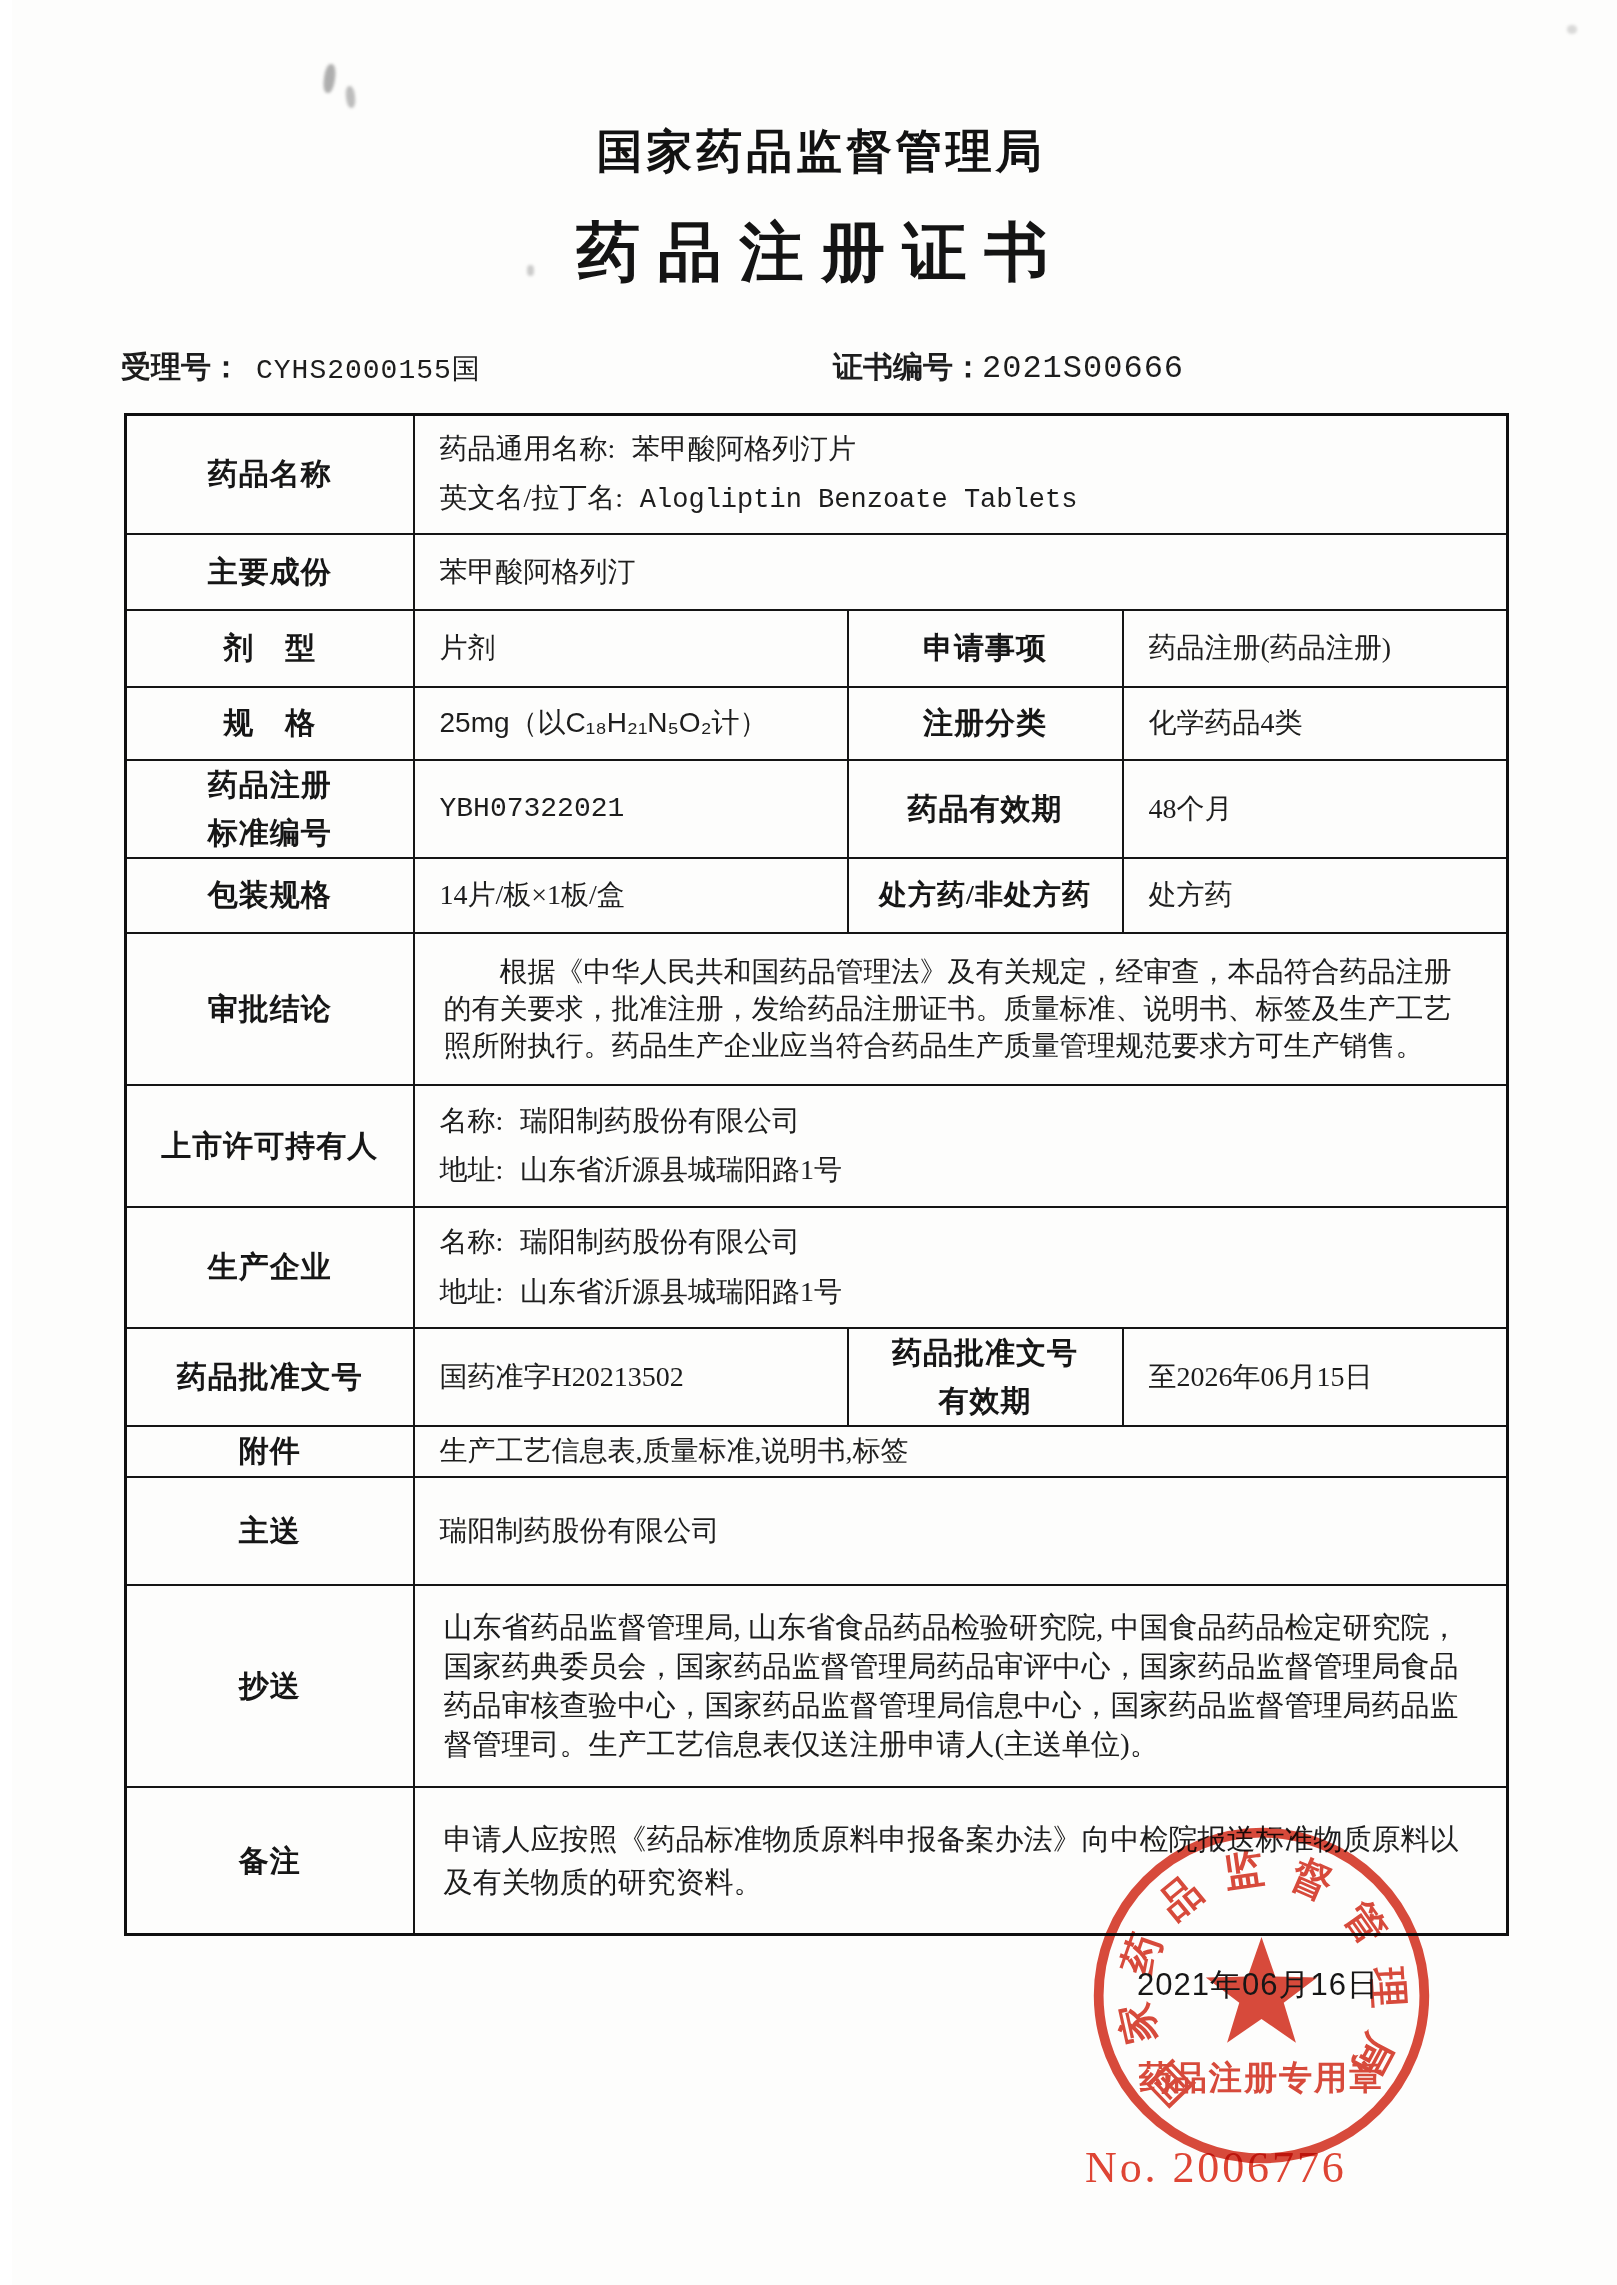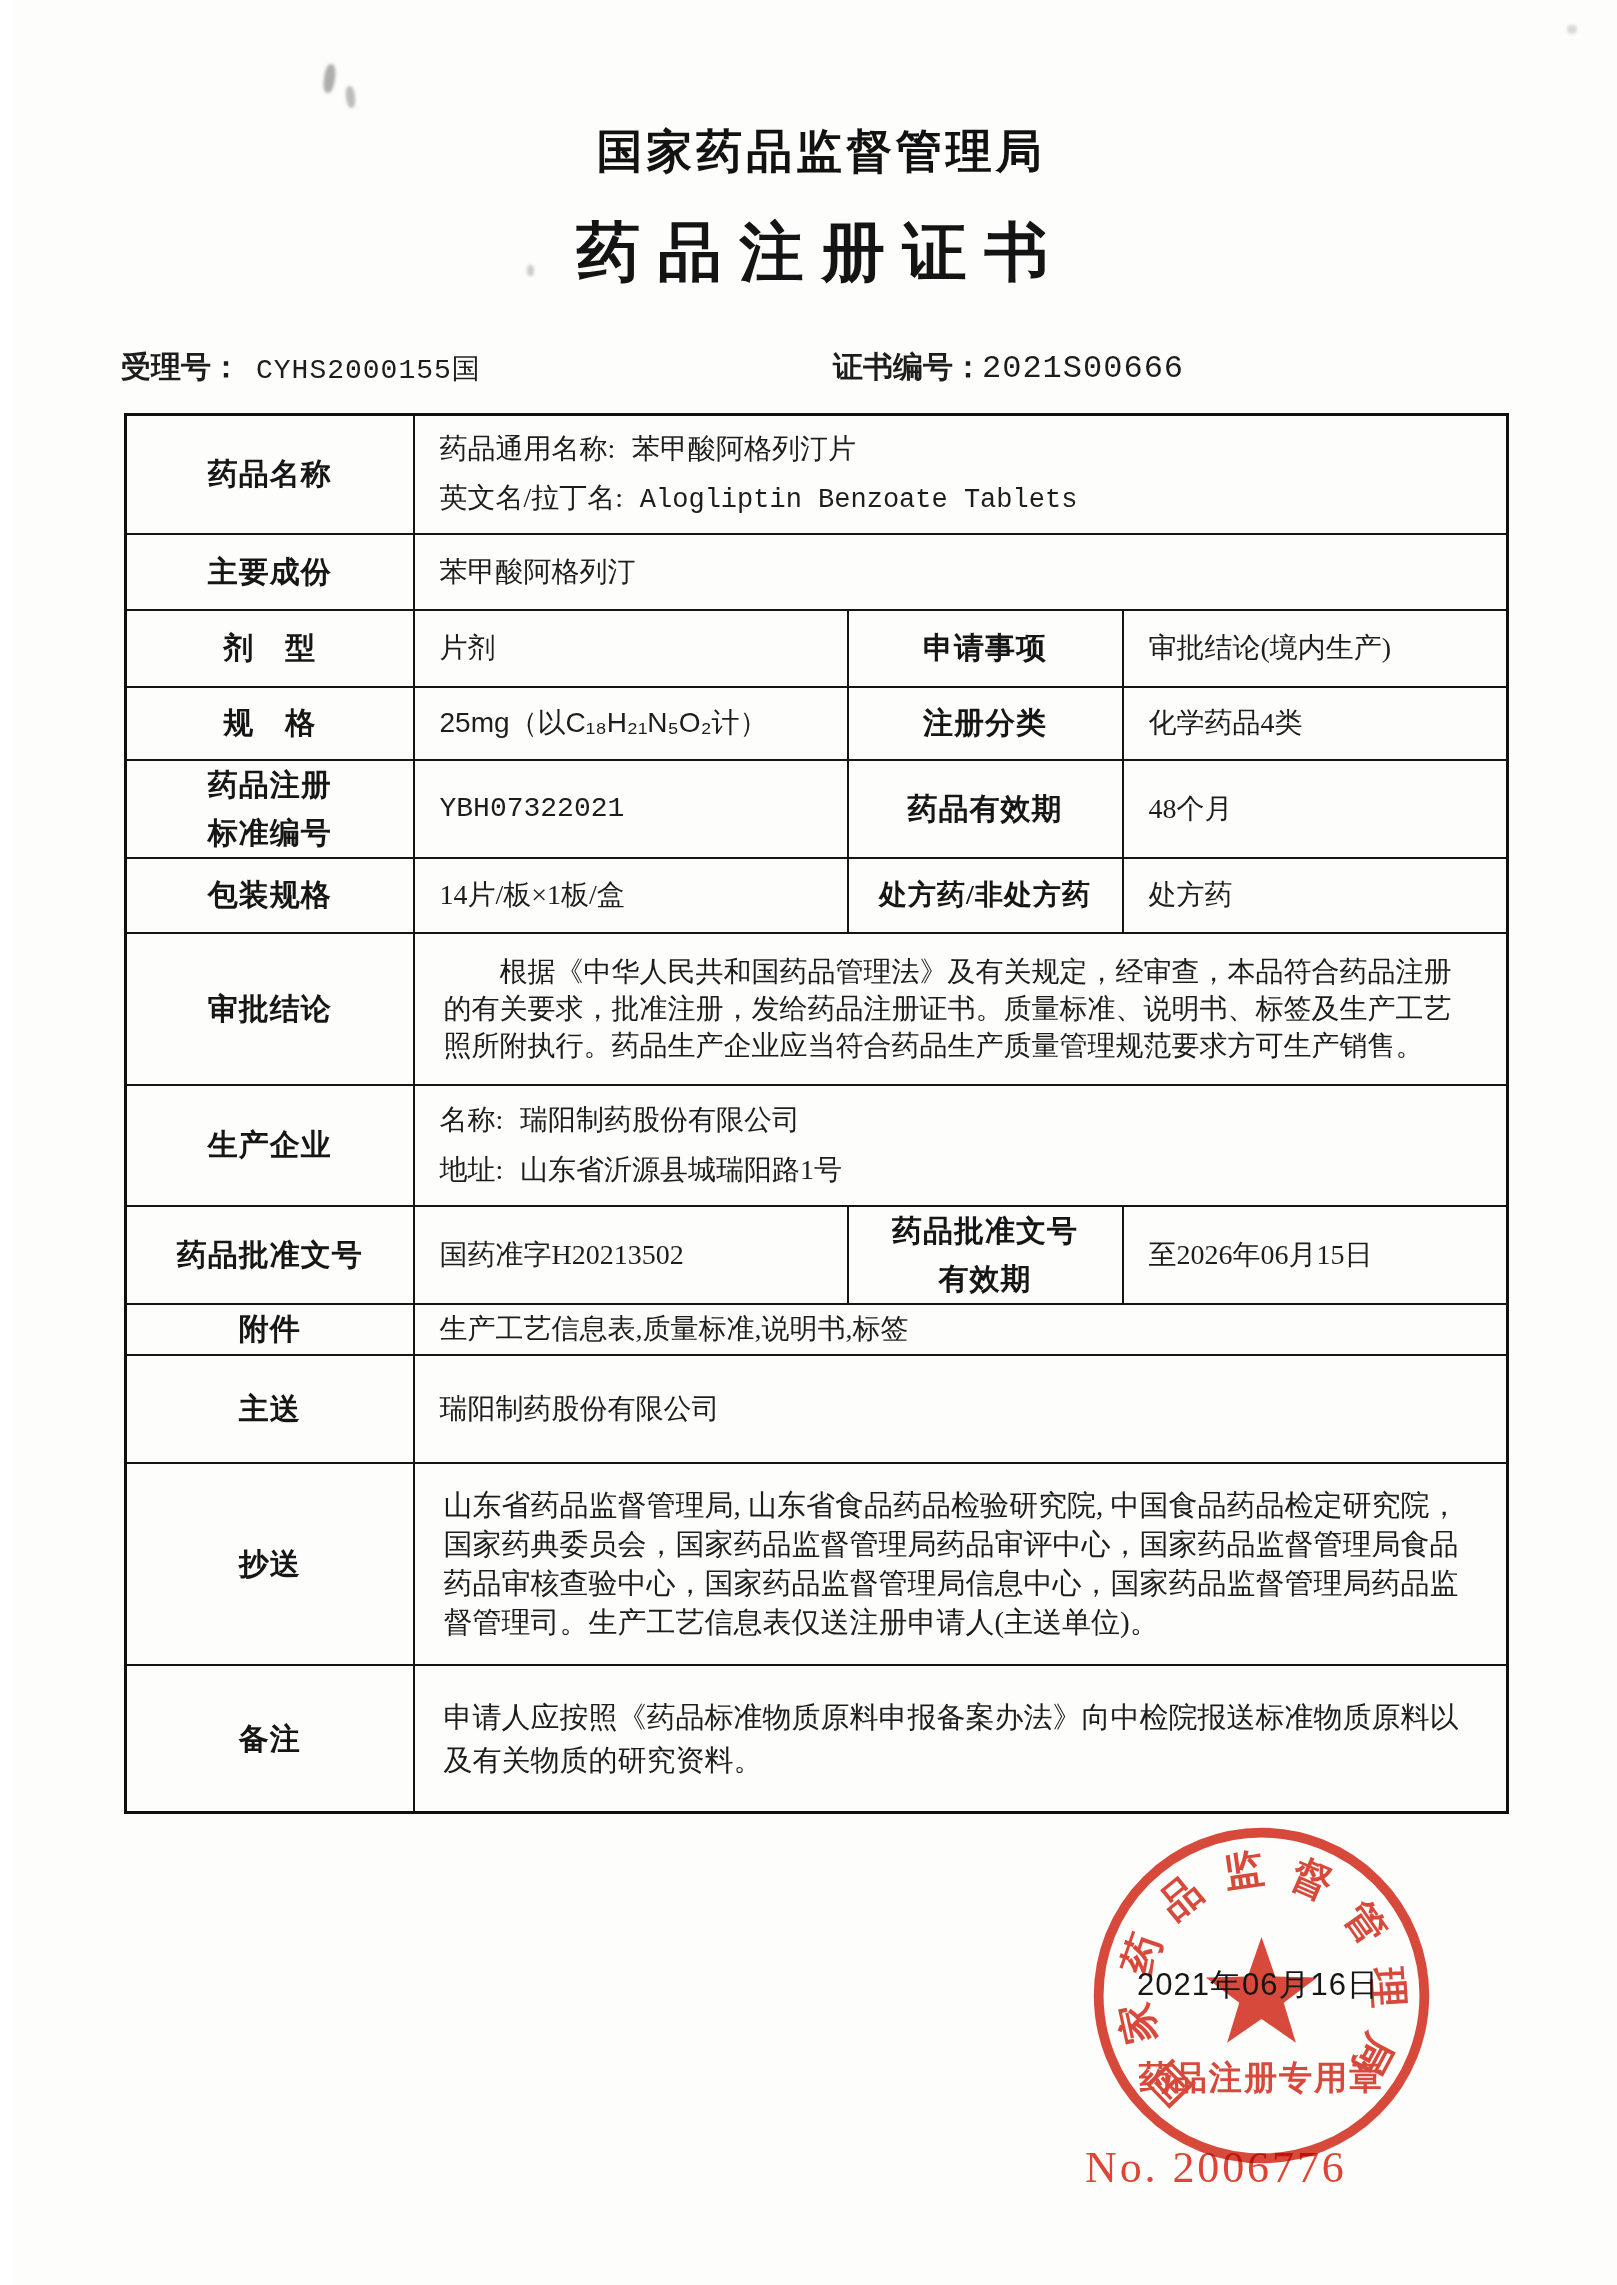--- a/index.html
+++ b/index.html
@@ -92,21 +92,21 @@
 
     <tr style="height:76px">
       <th class="lbl">主要成份</th>
       <td class="val" colspan="3">苯甲酸阿格列汀</td>
     </tr>
 
     <tr style="height:77px">
       <th class="lbl">剂　型</th>
       <td class="val">片剂</td>
       <th class="lbl">申请事项</th>
-      <td class="val">审批结论(境内生产)</td>
+      <td class="val">药品注册(药品注册)</td>
     </tr>
 
     <tr style="height:73px">
       <th class="lbl">规　格</th>
       <td class="val sans">25mg（以C₁₈H₂₁N₅O₂计）</td>
       <th class="lbl">注册分类</th>
       <td class="val">化学药品4类</td>
     </tr>
 
     <tr style="height:98px">
@@ -124,20 +124,27 @@
       <td class="val">处方药</td>
     </tr>
 
     <tr style="height:152px">
       <th class="lbl">审批结论</th>
       <td class="val" colspan="3">
         <p class="block">根据《中华人民共和国药品管理法》及有关规定，经审查，本品符合药品注册的有关要求，批准注册，发给药品注册证书。质量标准、说明书、标签及生产工艺照所附执行。药品生产企业应当符合药品生产质量管理规范要求方可生产销售。</p>
       </td>
     </tr>
 
+    <tr style="height:122px">
+      <th class="lbl">上市许可持有人</th>
+      <td class="val twoline" colspan="3">
+        <div><span class="sub-label">名称: </span><span>瑞阳制药股份有限公司</span></div>
+        <div><span class="sub-label">地址: </span><span>山东省沂源县城瑞阳路1号</span></div>
+      </td>
+    </tr>
 
     <tr style="height:121px">
       <th class="lbl">生产企业</th>
       <td class="val twoline" colspan="3">
         <div><span class="sub-label">名称: </span><span>瑞阳制药股份有限公司</span></div>
         <div><span class="sub-label">地址: </span><span>山东省沂源县城瑞阳路1号</span></div>
       </td>
     </tr>
 
     <tr style="height:96px">

